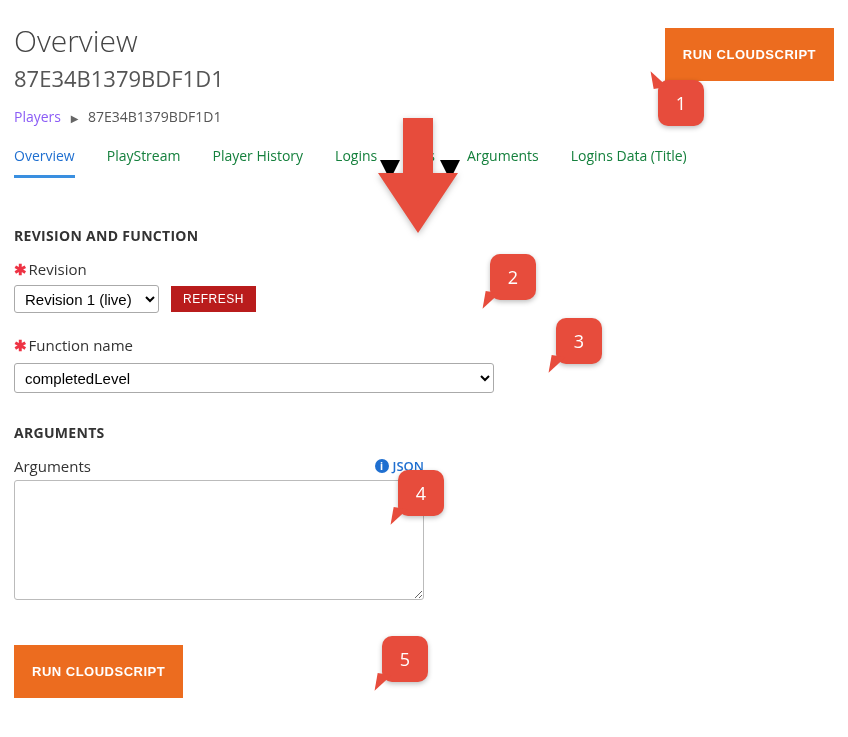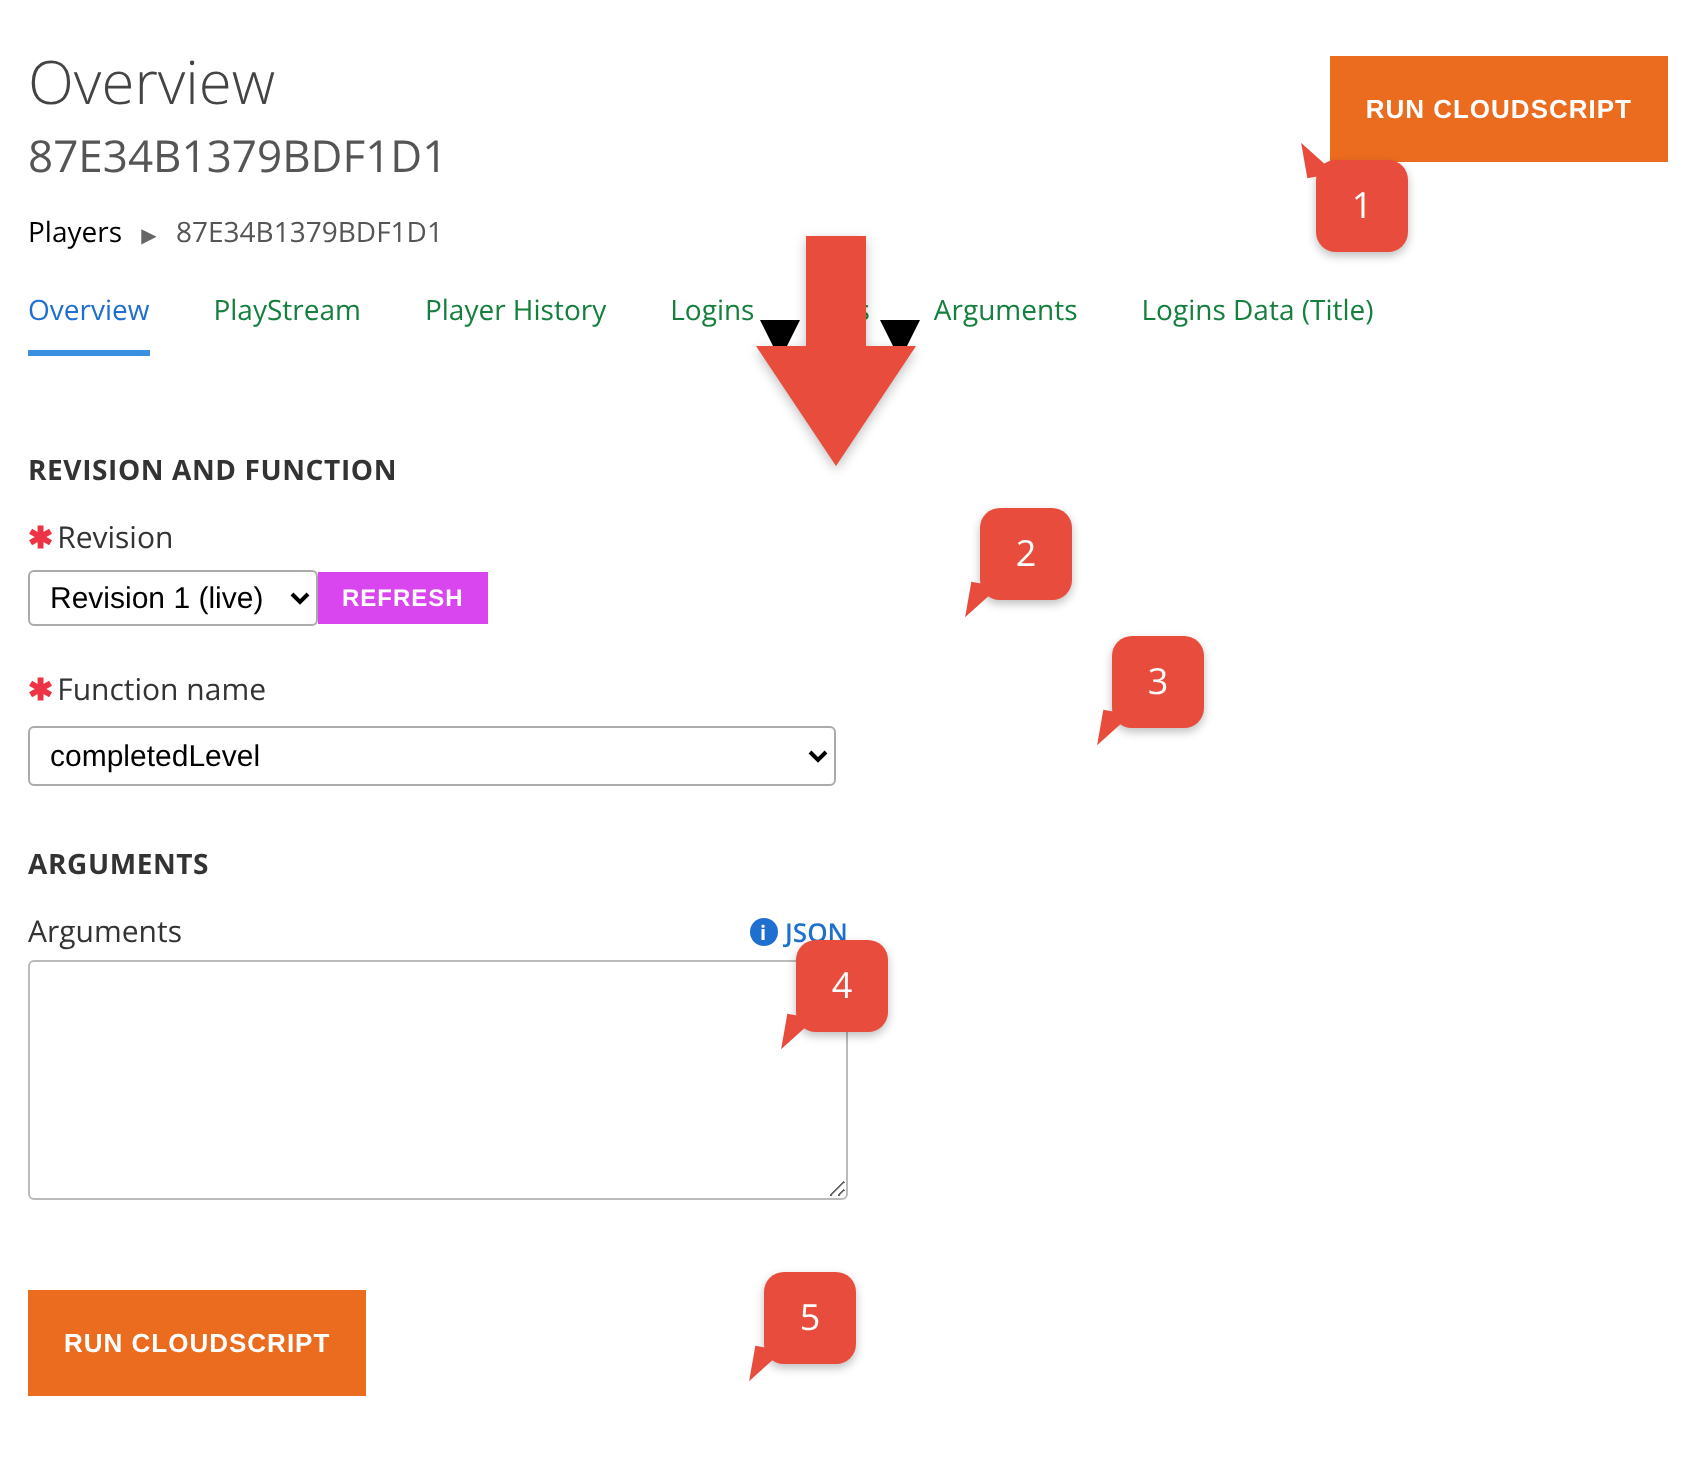--- a/index.html
+++ b/index.html
@@ -33,21 +33,21 @@
     border: none;
     padding: 19px 18px;
     font-size: 13px;
     font-weight: 700;
     letter-spacing: 0.5px;
     cursor: pointer;
     margin-top: 18px;
   }
 
   .breadcrumb { font-size: 14px; margin: 4px 0 14px 0; }
-  .breadcrumb a { color: #000000; text-decoration: none; }
+  .breadcrumb a { color: #8b5cf6; text-decoration: none; }
   .breadcrumb .sep { color: #666; margin: 0 6px; font-size: 10px; }
   .breadcrumb .current { color: #555; }
 
   .tabs { display: flex; gap: 32px; font-size: 14px; border-bottom: 0; margin-bottom: 20px; position: relative; }
   .tabs a { color: #15803d; text-decoration: none; padding: 6px 0 10px 0; }
   .tabs a.active { color: #1f6fd0; border-bottom: 3px solid #3a8fe0; }
 
   .black-marks {
     position: absolute;
     left: 380px;
@@ -61,47 +61,47 @@
   .form-area { width: 440px; }
   .section-head {
     font-size: 14px;
     font-weight: 700;
     color: #333;
     letter-spacing: 0.3px;
     margin: 48px 0 14px 0;
   }
   .field-label { font-size: 15px; color: #333; margin: 8px 0 6px 0; }
   .req { color: #e34; font-weight: 700; margin-right: 2px; }
-  .row-inline { display: flex; align-items: center; gap: 0; }
+  .row-inline { display: flex; align-items: center; gap: 12px; }
   select.revision {
     font-size: 15px;
     padding: 3px 6px;
     border: 1px solid #aaa;
     border-radius: 3px;
     background: #fff;
     width: 145px;
     height: 28px;
   }
   .btn-gray {
-    background: #d946ef;
+    background: #b91c1c;
     color: #fff;
     border: none;
     padding: 6px 12px;
     font-size: 12px;
-    font-weight: 700;
+    font-weight: 400;
     letter-spacing: 0.5px;
     cursor: pointer;
   }
   select.fn {
     font-size: 15px;
     padding: 4px 6px;
     border: 1px solid #aaa;
     border-radius: 3px;
     background: #fff;
-    width: 404px;
+    width: 480px;
     height: 30px;
     margin-top: 2px;
   }
   .args-row { display: flex; justify-content: space-between; align-items: center; width: 410px; }
   .json-link { color: #1f6fd0; font-size: 13px; font-weight: 600; text-decoration: none; display: inline-flex; align-items: center; gap: 4px; }
   textarea.args {
     width: 410px;
     height: 120px;
     border: 1px solid #bbb;
     border-radius: 3px;

